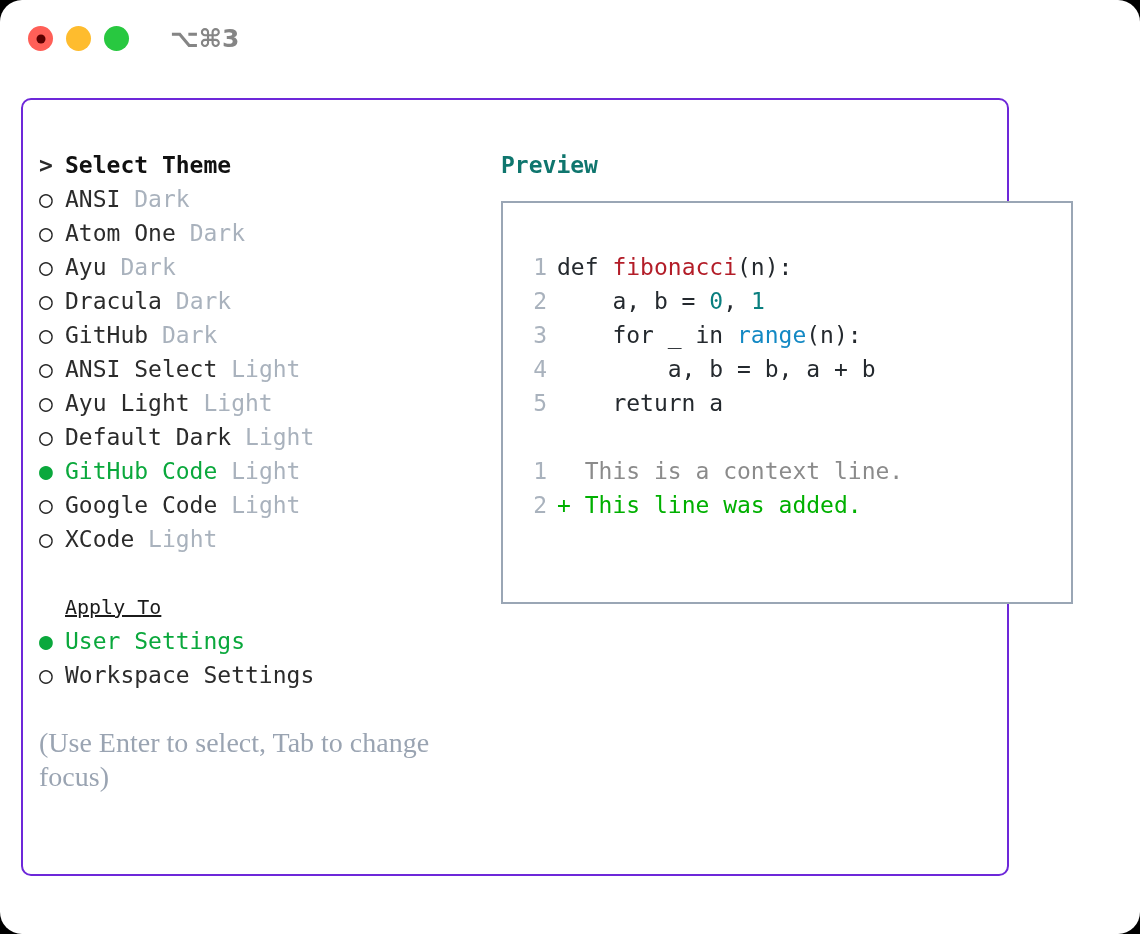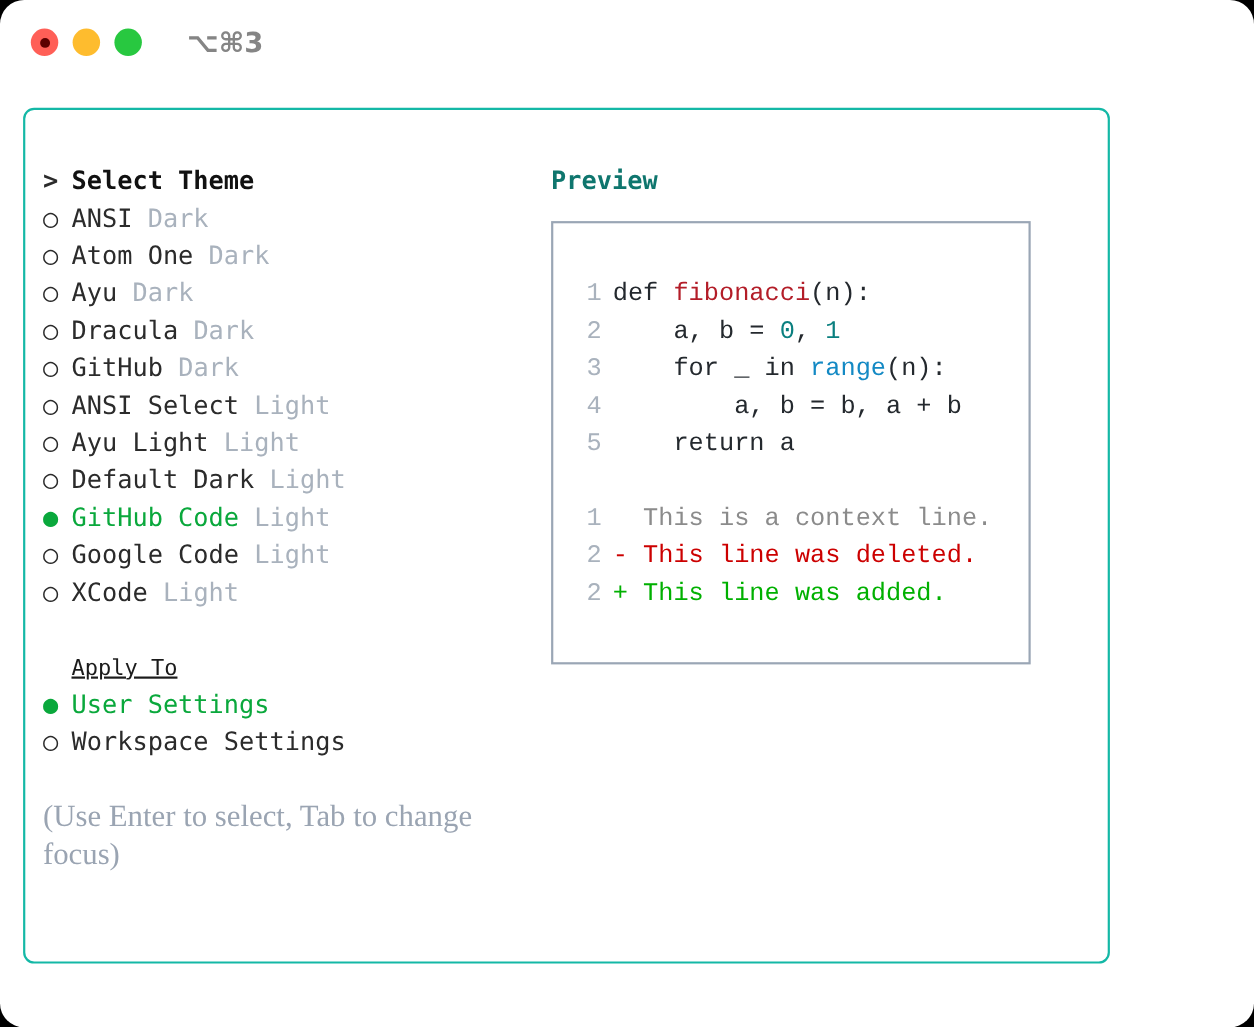--- a/index.html
+++ b/index.html
@@ -70,21 +70,21 @@
     font-family: "DejaVu Sans", "Liberation Sans", sans-serif;
   }
 
   
   .panel {
     position: absolute;
     left: 21px;
     top: 98px;
     width: 988px;
     height: 778px;
-    border: 2px solid #14b8a6;
+    border: 2px solid #6d28d9;
     border-radius: 10px;
     background: #ffffff;
     box-sizing: border-box;
   }
 
   .columns {
     position: absolute;
     left: 0; top: 0;
     width: 100%; height: 100%;
   }
@@ -152,27 +152,26 @@
   .preview-title {
     font-size: 23px;
     font-weight: bold;
     color: #0f766e;
     line-height: 34px;
     height: 34px;
   }
 
   .preview-box {
     margin-top: 19px;
-    width: 436px;
+    width: 572px;
     height: 403px;
     border: 2px solid #9aa6b5;
     box-sizing: border-box;
     background: #ffffff;
     padding: 47px 0 0 18px;
-    font-family: Liberation Mono, monospace;
   }
 
   .code-line {
     font-size: 23px;
     height: 34px;
     line-height: 34px;
     white-space: pre;
     color: #24292e;
   }
   .lnum {
@@ -248,21 +247,20 @@
           <div id="code-block">
               <div class="code-line"><span class="lnum">1</span><span>def </span><span class="tok-fn">fibonacci</span><span>(n):</span></div>
               <div class="code-line"><span class="lnum">2</span><span>    a, b = </span><span class="tok-num">0</span><span>, </span><span class="tok-num">1</span></div>
               <div class="code-line"><span class="lnum">3</span><span>    for _ in </span><span class="tok-call">range</span><span>(n):</span></div>
               <div class="code-line"><span class="lnum">4</span><span>        a, b = b, a + b</span></div>
               <div class="code-line"><span class="lnum">5</span><span>    return a</span></div>
             </div>
           <div class="blank-line"></div>
           <div id="diff-block">
               <div class="code-line"><span class="lnum">1</span><span class="diff-ctx"> </span><span class="diff-ctx"> This is a context line.</span></div>
-              <div class="code-line"><span class="lnum">2</span><span class="diff-del">-</span><span class="diff-del"> This line was deleted.</span></div>
               <div class="code-line"><span class="lnum">2</span><span class="diff-add">+</span><span class="diff-add"> This line was added.</span></div>
             </div>
         </div>
       </div>
 
     </div>
   </div>
 </div>
 
 </body></html>

